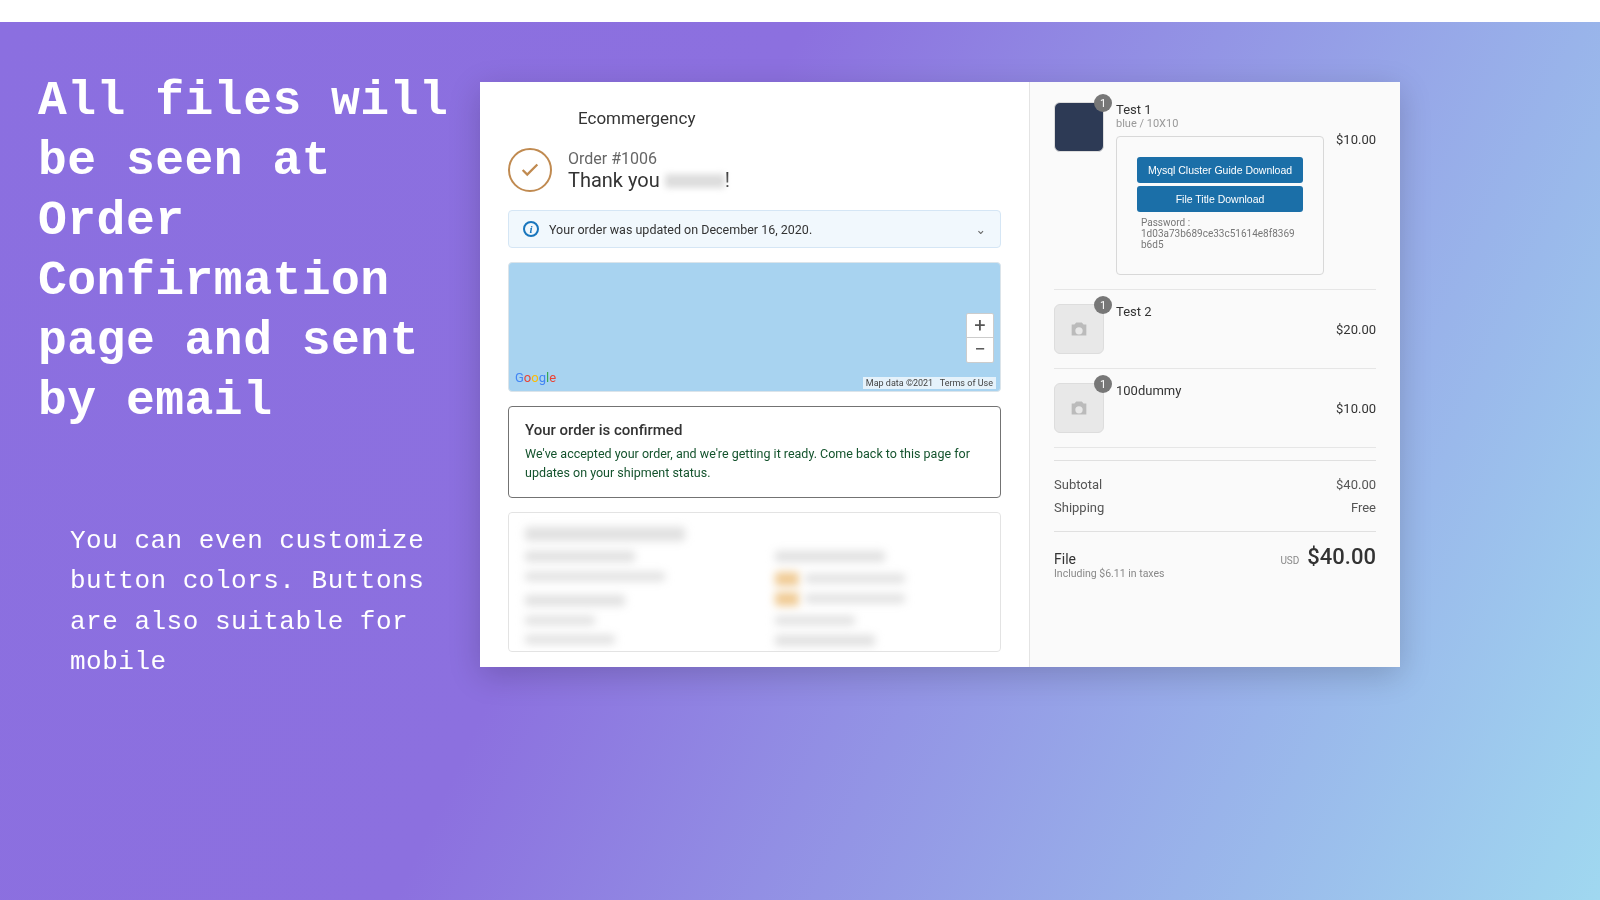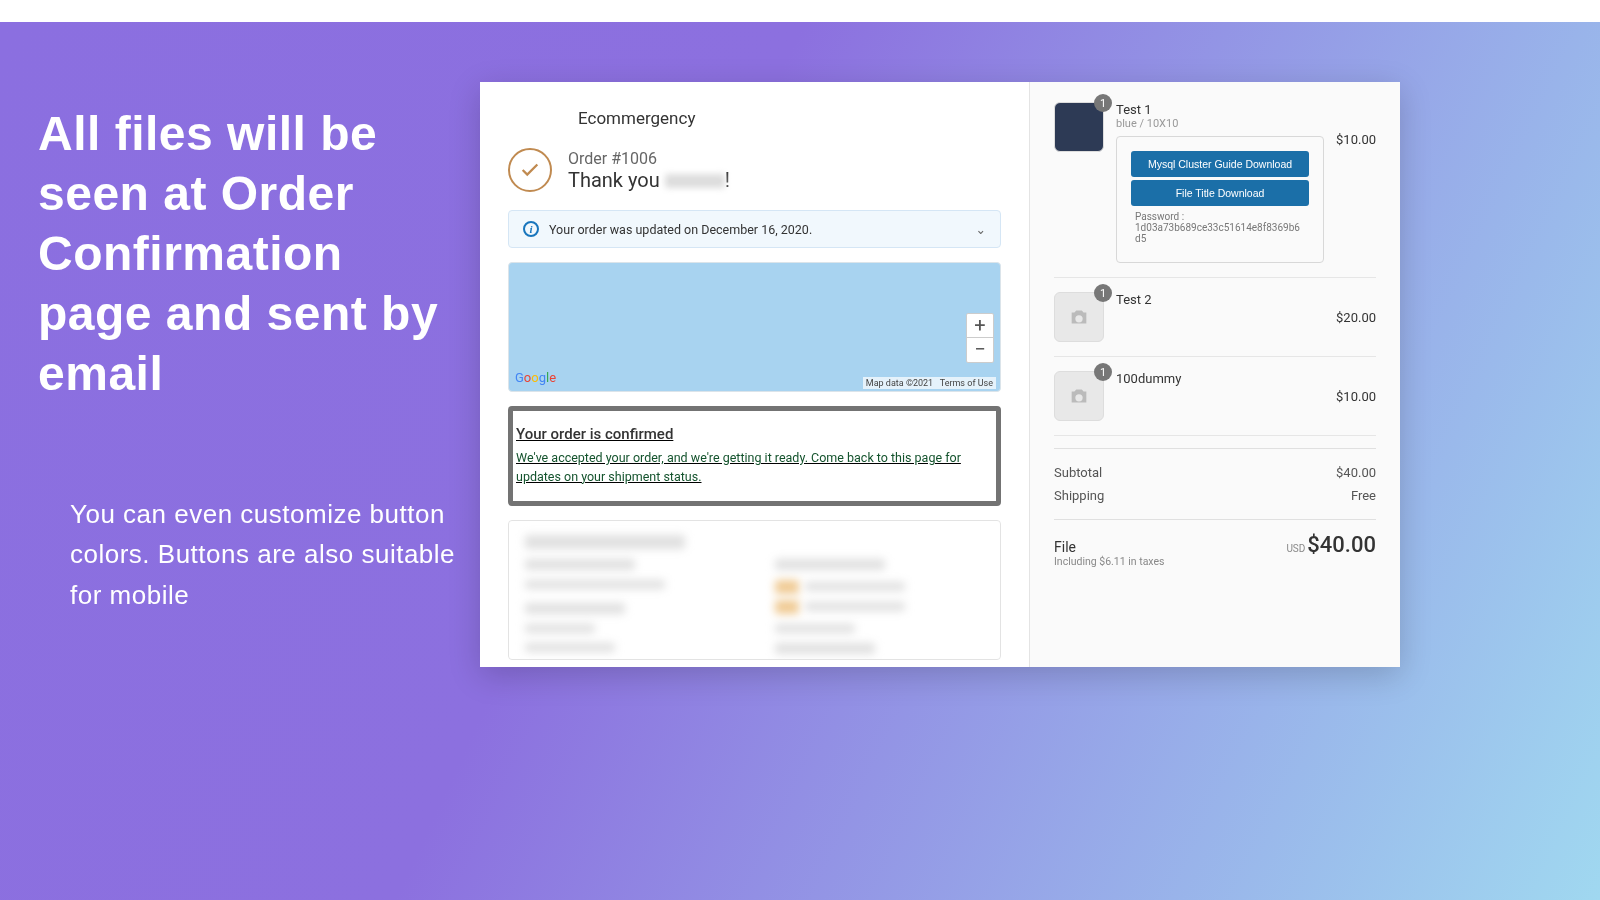--- a/index.html
+++ b/index.html
@@ -11,24 +11,24 @@
   }
   .top-gap { height: 22px; background: #fff; }
   .hero {
     width: 100%; height: 878px;
     background: linear-gradient(115deg, #8b6fe0 0%, #8c70df 40%, #a0d8f0 100%);
     position: relative;
     display: flex;
   }
   .promo-text {
     position: absolute;
-    left: 38px; top: 82px;
+    left: 38px; top: 49px;
     width: 420px;
     color: #fff;
-    font-family: Liberation Sans, sans-serif;
+    font-family: Liberation Mono, monospace;
   }
   .promo-title {
     font-size: 48px;
     font-weight: 700;
     line-height: 1.25;
     letter-spacing: 0.5px;
     margin-bottom: 90px;
   }
   .promo-sub {
     font-size: 26px;
@@ -78,21 +78,21 @@
     height: 130px; background:#a8d3f0; border:1px solid #dbe4ea; border-radius:4px;
     position:relative; overflow:hidden; margin-bottom:14px;
   }
   .map-zoom { position:absolute; right:6px; bottom:28px; width:28px; background:#fff; border:1px solid #ccc; border-radius:2px; font-size:20px; text-align:center; color:#555; }
   .map-zoom div { height:24px; line-height:22px; cursor:pointer; }
   .map-zoom div:first-child { border-bottom:1px solid #ccc; }
   .map-google { position:absolute; left:6px; bottom:6px; font-size:13px; }
   .map-google span:nth-child(1){color:#4285F4}.map-google span:nth-child(2){color:#EA4335}.map-google span:nth-child(3){color:#FBBC05}.map-google span:nth-child(4){color:#4285F4}.map-google span:nth-child(5){color:#34A853}.map-google span:nth-child(6){color:#EA4335}
   .map-attr { position:absolute; right:4px; bottom:2px; font-size:9px; color:#444; background:rgba(255,255,255,0.7); padding:1px 3px;}
   .confirm-box {
-    border:5px solid #737373; border-radius:4px; padding:14px 3px; margin-bottom:14px;text-decoration:underline;
+    border:1px solid #737373; border-radius:4px; padding:14px 16px; margin-bottom:14px;
   }
   .confirm-box h3 { font-size:15px; font-weight:500; color:#333; margin-bottom:6px;}
   .confirm-box p { font-size:12.5px; color:#14532d; line-height:1.5; }
   .blur-card {
     border:1px solid #e3e3e3; border-radius:4px; padding:14px 16px;
     height:140px; position:relative; overflow:hidden;
   }
   .blur-card::after{
     content:""; position:absolute; inset:0;
     background: rgba(255,255,255,0.4);
@@ -118,36 +118,36 @@
   .badge {
     position:absolute; top:-8px; right:-8px;
     width:18px;height:18px;background:#777;color:#fff;border-radius:50%;
     font-size:11px;display:flex;align-items:center;justify-content:center;
   }
   .item-info{ flex:1; }
   .item-name{ font-size:13px; color:#333; }
   .item-variant{ font-size:11px; color:#999; }
   .item-price{ font-size:13px; color:#333; align-self:center; }
   .dl-card {
-    border:1px solid #d8d8d8; border-radius:4px; padding:14px; margin-top:6px;
+    border:1px solid #d8d8d8; border-radius:4px; padding:20px; margin-top:6px;
   }
   .dl-btn {
     display:block; width:100%; background:#1b6fa8; color:#fff;
     border:none; padding:7px 4px; font-size:10.5px; border-radius:3px;
     margin-bottom:3px; cursor:pointer;
   }
   .dl-pw { font-size:10px; color:#777; padding: 2px 4px 4px 4px; word-break:break-all;}
   .totals { margin-top:10px; font-size:13px;}
   .trow{ display:flex; justify-content:space-between; padding:4px 0; color:#555;align-items:flex-end;}
   .divider{ border-top:1px solid #e0e0e0; margin:12px 0;}
   .total-row{ display:flex; justify-content:space-between; align-items:baseline;}
   .total-label{ font-size:14px;color:#333;}
   .total-sub{ font-size:10.5px;color:#888;}
   .total-amt{ font-size:22px;color:#333;font-weight:500;}
-  .total-cur{ font-size:10px;color:#888; margin-right:2px;}
+  .total-cur{ font-size:10px;color:#888; margin-right:8px;}
   .item1-row .item-price{ align-self:flex-start; margin-top:30px;}
   .item1-row{ align-items:flex-start; }
 </style>
 </head>
 <body>
 
 <div class="top-gap"></div>
 <div class="hero">
   <div class="promo-text">
     <div class="promo-title">All files will be seen at Order Confirmation page and sent by email</div>

